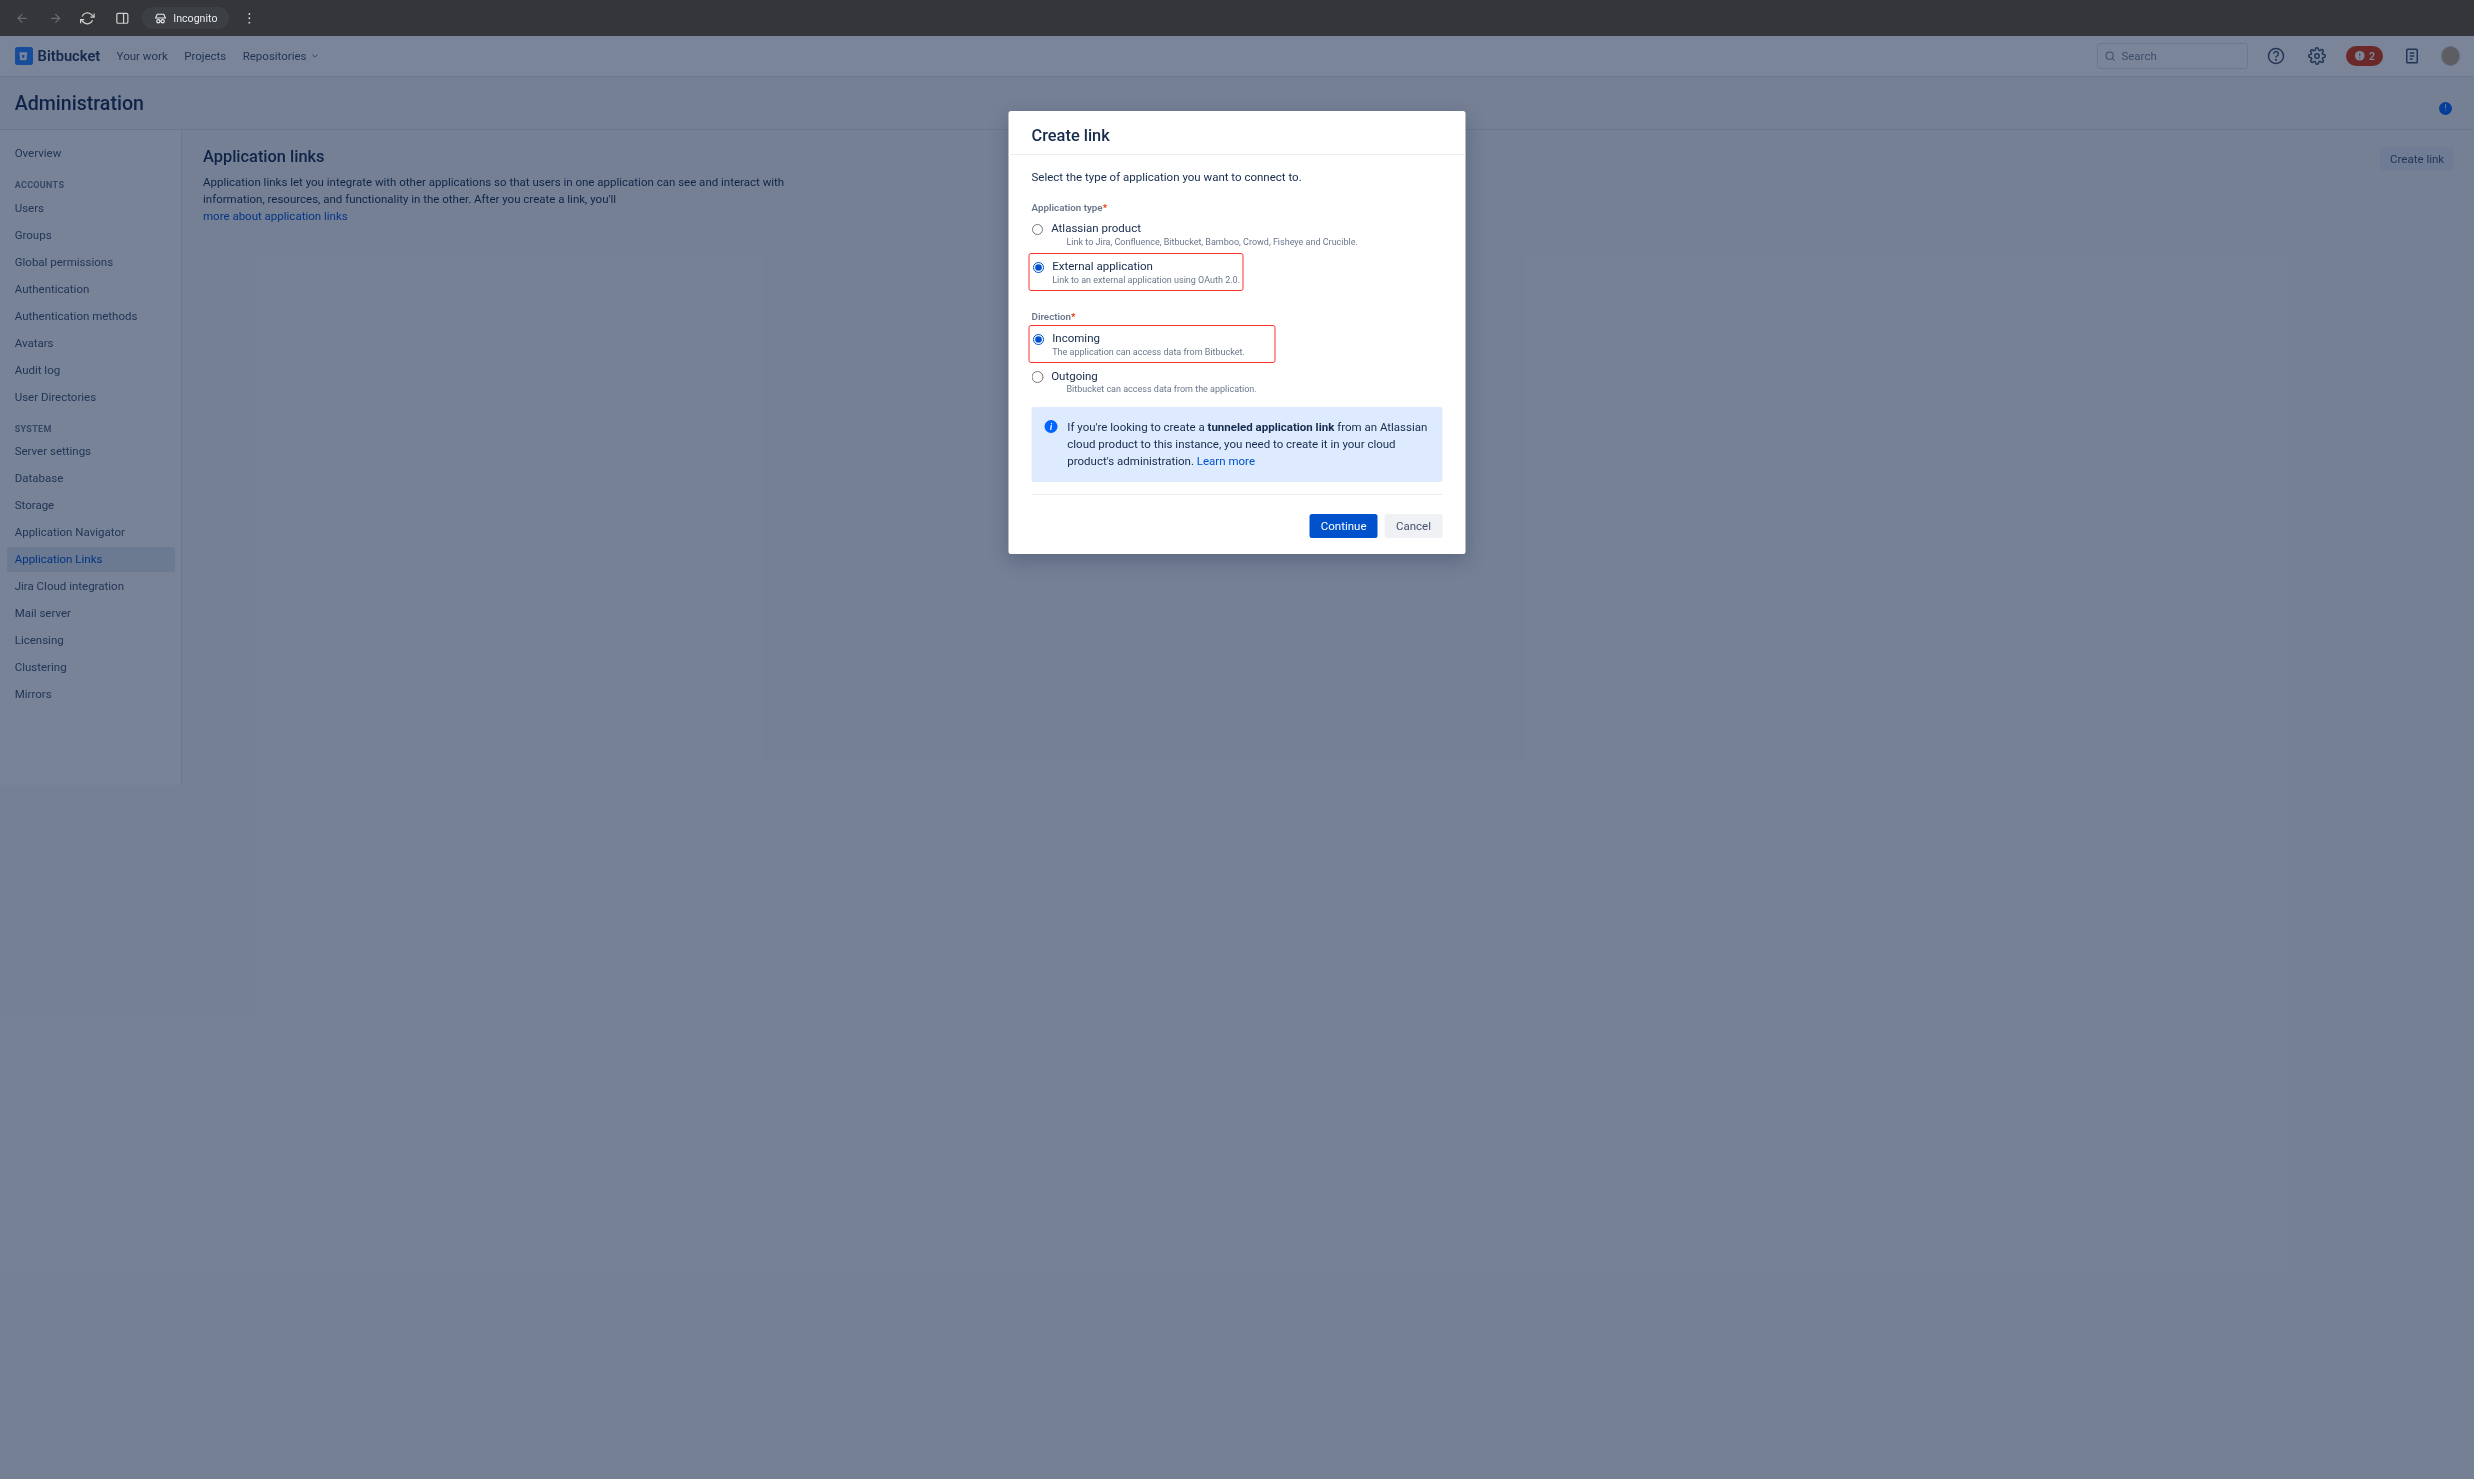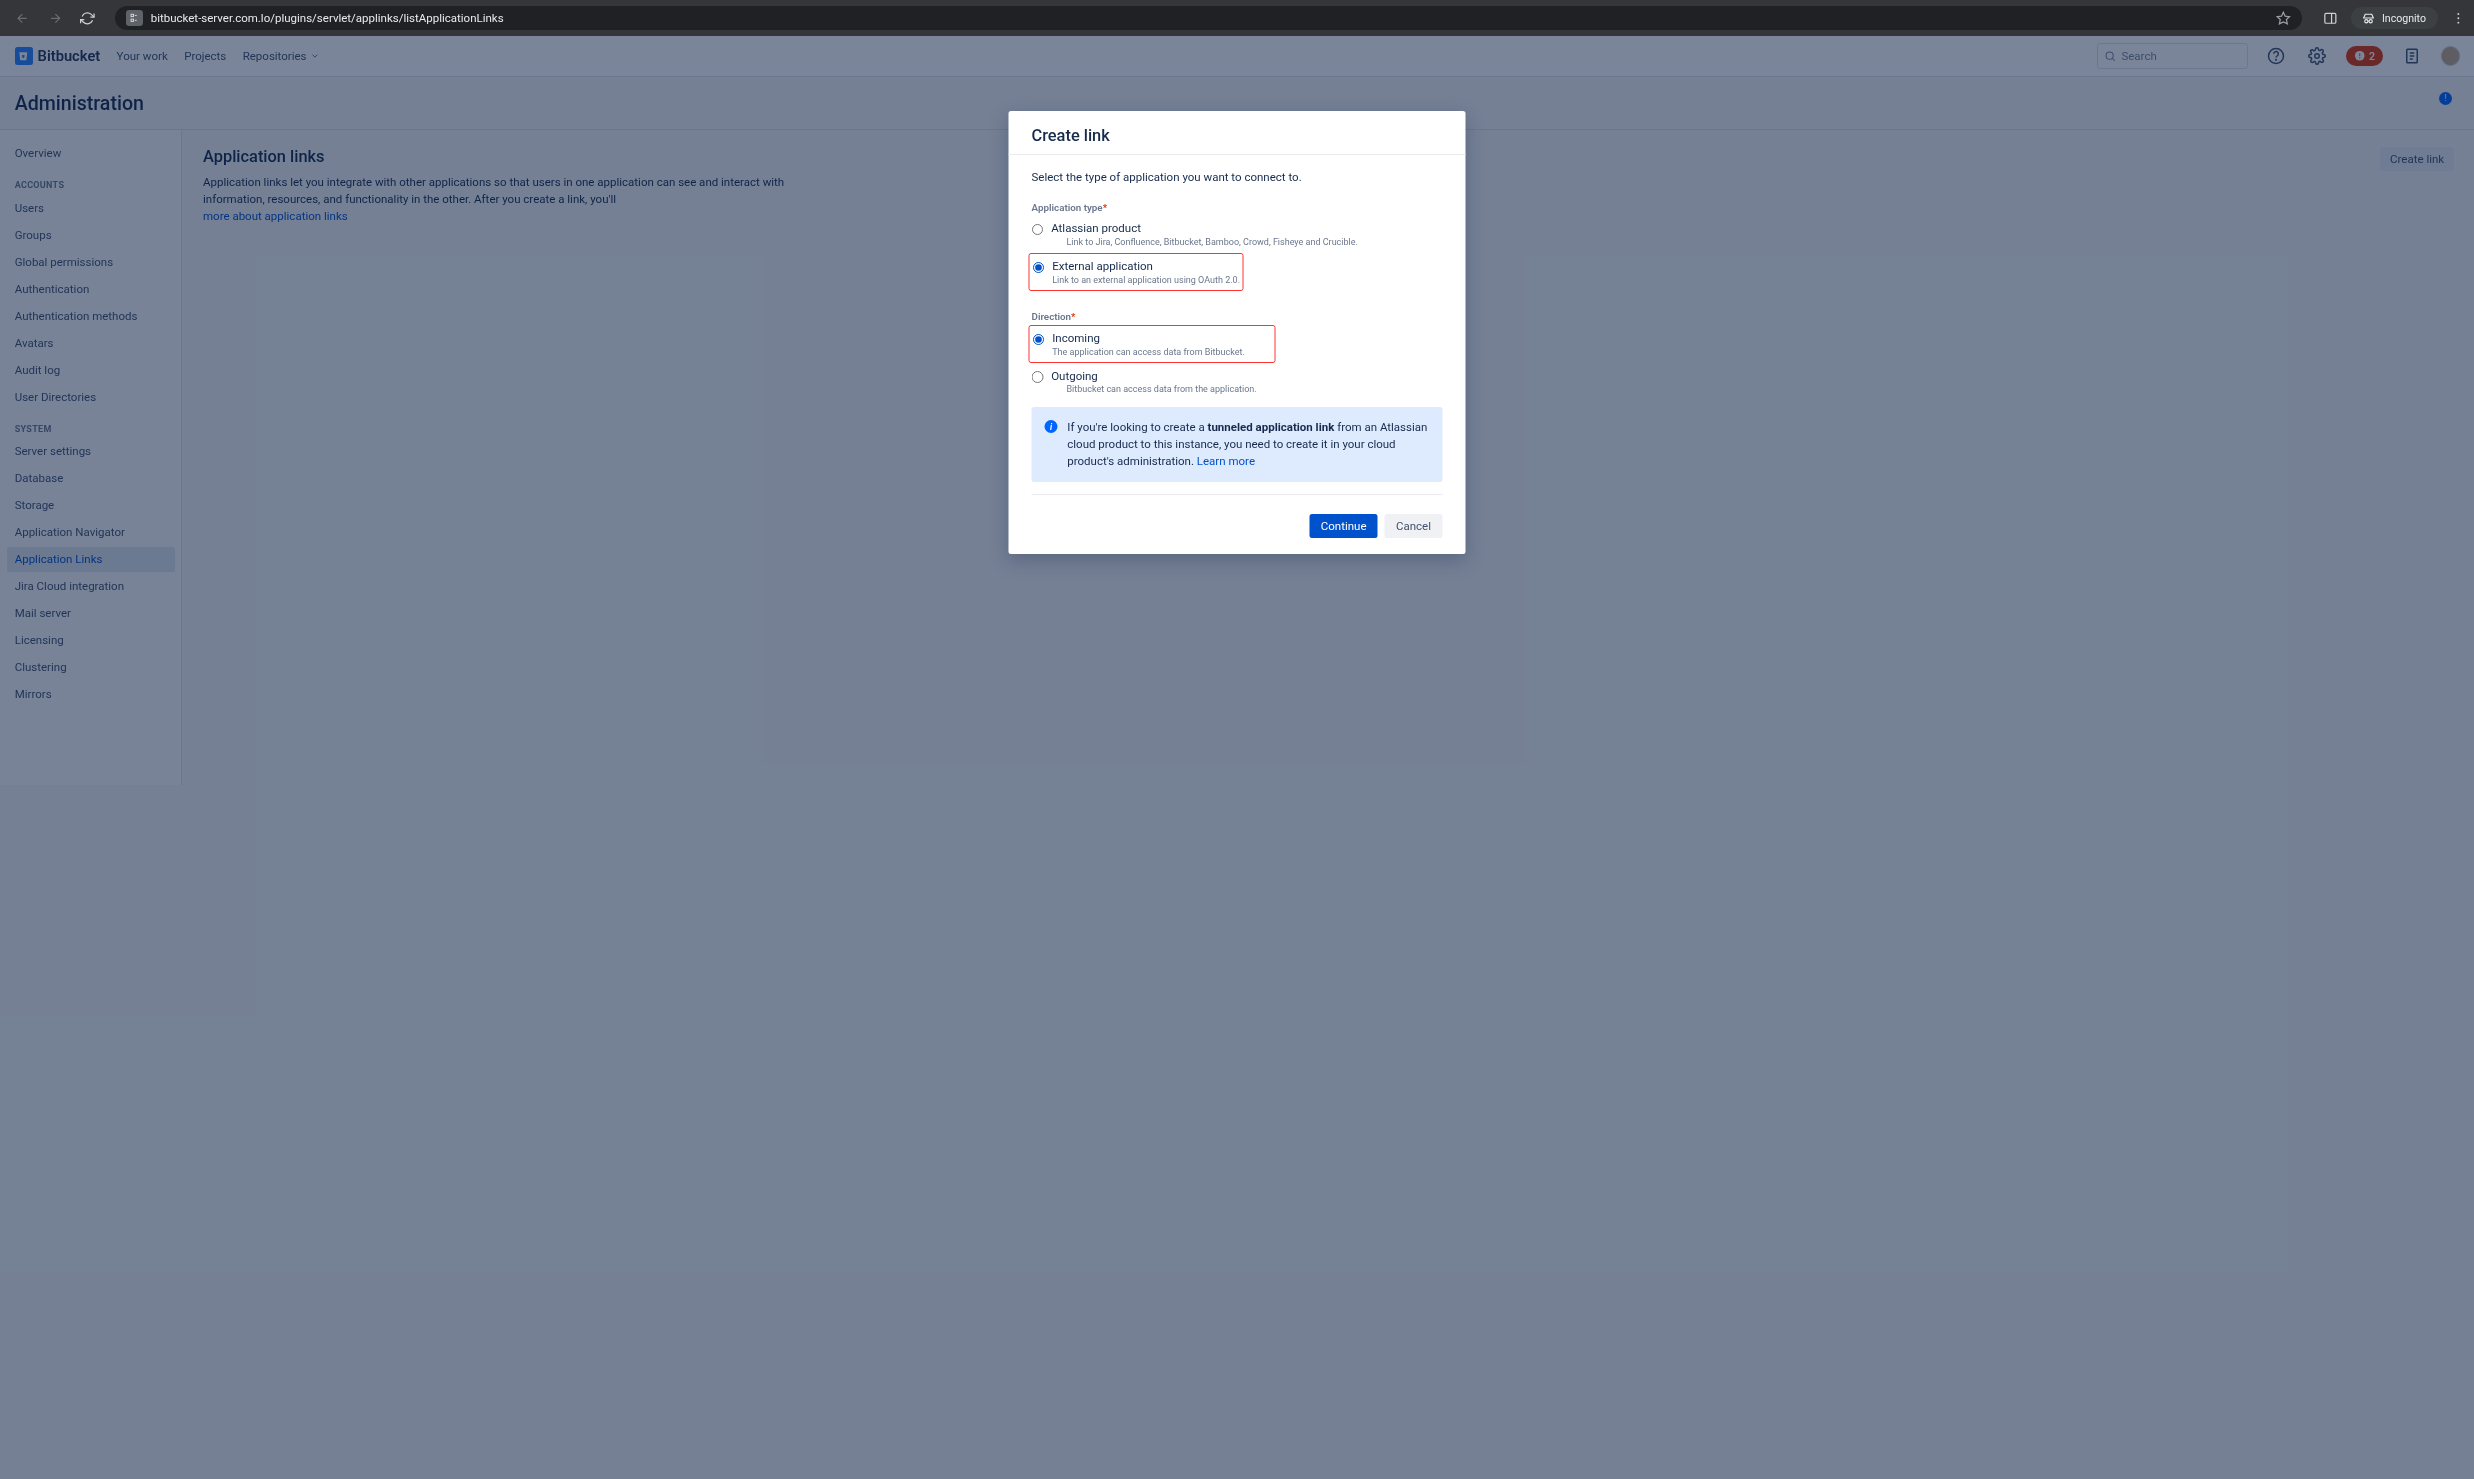--- a/index.html
+++ b/index.html
@@ -22,21 +22,21 @@
 .nav-link { color: #42526e; font-size: 11.5px; }
 .nav-link.repos { display: flex; align-items: center; gap: 3.3px; }
 .nav-spacer { flex: 1; }
 .search-box { width: 151px; height: 26px; border: 1.6px solid #dfe1e6; border-radius: 3.3px; display: flex; align-items: center; padding: 0 6.5px; gap: 4.9px; color: #7a869a; font-size: 11.5px; }
 .nav-icon { width: 24.6px; height: 24.6px; border-radius: 50%; display: flex; align-items: center; justify-content: center; color: #42526e; }
 .nav-icon.gear svg, .nav-icon.help svg, .nav-icon.docs svg { stroke: #42526e; }
 .notif-badge { background: #de350b; color: #fff; border-radius: 11.5px; padding: 3.3px 8.2px; display: flex; align-items: center; gap: 3.3px; font-size: 10.6px; font-weight: 600; }
 .avatar { width: 19.6px; height: 19.6px; border-radius: 50%; background: #bfa88a; border: 0.8px solid #ccc; }
 
 
-.admin-header { padding: 14.7px 14.7px; display: flex; align-items: flex-start; justify-content: space-between; }
+.admin-header { padding: 14.7px 14.7px; display: flex; align-items: flex-end; justify-content: space-between; }
 .admin-title { font-size: 19.6px; font-weight: 500; color: #172b4d; }
 .admin-alert { width: 13px; height: 13px; background: #0065ff; border-radius: 50%; display: flex; align-items: center; justify-content: center; color: #fff; font-size: 9px; margin-right: 8.2px; }
 
 
 .content { display: flex; border-top: 0.8px solid #dfe1e6; }
 .sidebar { width: 182px; background: #fafbfc; border-right: 0.8px solid #dfe1e6; padding: 9.8px 6.5px; height: 655px; }
 .side-item { padding: 5.7px 8.2px; font-size: 11.5px; color: #42526e; border-radius: 2.5px; margin-bottom: 1.6px; }
 .side-item.active { background: #dee4ee; color: #0052cc; }
 .side-heading { font-size: 9px; font-weight: 700; color: #6b778c; padding: 13px 8.2px 4.9px; letter-spacing: 0.3px; }
 
@@ -87,36 +87,20 @@
       <svg width="14.7" height="14.7" viewBox="0 0 24 24" fill="none" stroke="currentColor" stroke-width="2">
         <path d="M5 12h14m-7-7l7 7-7 7"></path>
       </svg>
     </div>
   <div class="nav-btn">
       <svg width="14.7" height="14.7" viewBox="0 0 24 24" fill="none" stroke="currentColor" stroke-width="2">
         <path d="M23 4v6h-6M1 20v-6h6"></path>
         <path d="M3.5 9a9 9 0 0 1 14.8-3.4L23 10M1 14l4.7 4.4A9 9 0 0 0 20.5 15"></path>
       </svg>
     </div>
-  <div class="url-bar">
-    <div class="url-lock">
-        <svg width="9.8" height="9.8" viewBox="0 0 24 24" fill="none" stroke="#e8eaed" stroke-width="2">
-          <rect x="5" y="3" width="6" height="6"></rect>
-          <rect x="5" y="15" width="6" height="6"></rect>
-          <path d="M14 6h5M14 18h5"></path>
-        </svg>
-      </div>
-    <span class="url-text">bitbucket-server.com.lo/plugins/servlet/applinks/listApplicationLinks</span>
-    <div style="flex:1"></div>
-    <div style="color:#9aa0a6">
-        <svg width="14.7" height="14.7" viewBox="0 0 24 24" fill="none" stroke="currentColor" stroke-width="2">
-          <polygon points="12 2 15 8.5 22 9.3 17 14 18.5 21 12 17.8 5.5 21 7 14 2 9.3 9 8.5 12 2"></polygon>
-        </svg>
-      </div>
-  </div>
   <div class="chrome-icons">
     <div>
         <svg width="14.7" height="14.7" viewBox="0 0 24 24" fill="none" stroke="currentColor" stroke-width="2">
           <rect x="3" y="4" width="18" height="16" rx="2"></rect>
           <path d="M14 4v16"></path>
         </svg>
       </div>
     <div class="incognito-pill">
       <svg width="13" height="13" viewBox="0 0 24 24" fill="none" stroke="currentColor" stroke-width="2">
           <path d="M3 11l3-7h12l3 7M2 11h20"></path>

